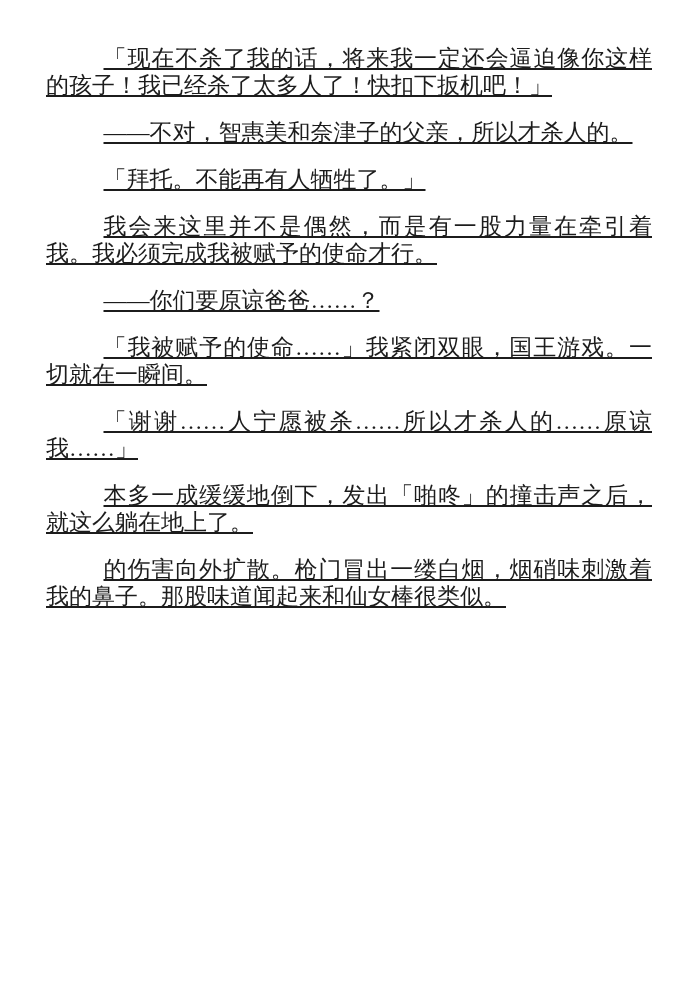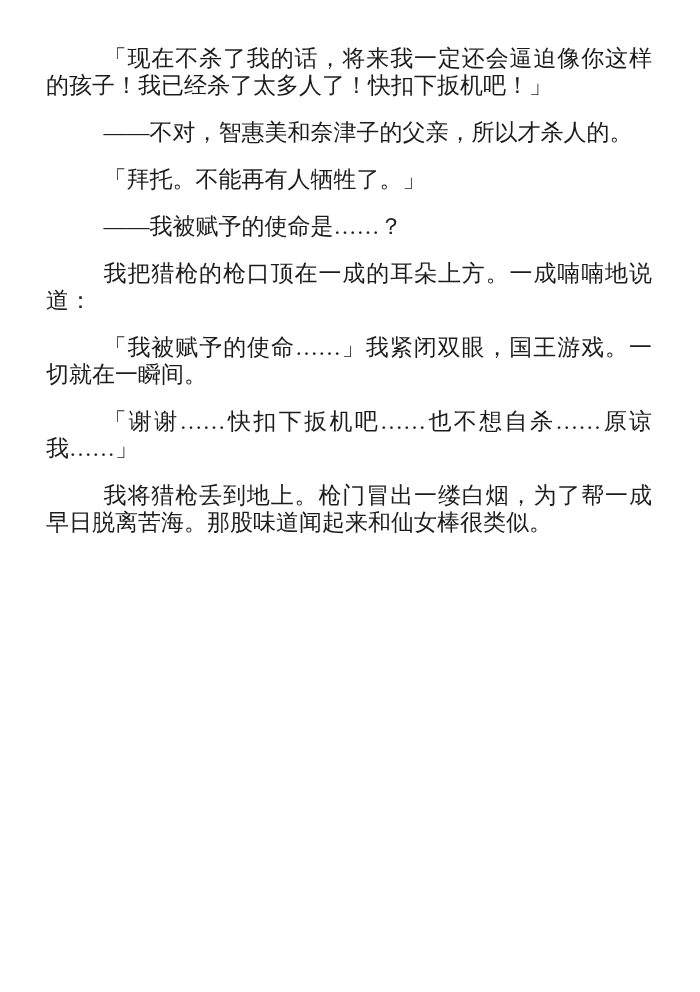--- a/index.html
+++ b/index.html
@@ -22,28 +22,30 @@
     font-size: 23px;
     line-height: 27px;
     color: #1c1c1c;
   }
   .para {
     margin: 0 0 20px 0;
     text-indent: 2.5em;
     text-align: justify;
     text-justify: inter-ideograph;
     letter-spacing: 0px;
+    text-decoration: underline;
   }
 </style>
 </head>
 <body>
 
 <div class="page">
   <p class="para">「现在不杀了我的话，将来我一定还会逼迫像你这样的孩子！我已经杀了太多人了！快扣下扳机吧！」</p>
   <p class="para">——不对，智惠美和奈津子的父亲，所以才杀人的。</p>
   <p class="para">「拜托。不能再有人牺牲了。」</p>
-  <p class="para">——我被赋予的使命是……？</p>
-  <p class="para">我把猎枪的枪口顶在一成的耳朵上方。一成喃喃地说道：</p>
+  <p class="para">我会来这里并不是偶然，而是有一股力量在牵引着我。我必须完成我被赋予的使命才行。</p>
+  <p class="para">——你们要原谅爸爸……？</p>
   <p class="para">「我被赋予的使命……」我紧闭双眼，国王游戏。一切就在一瞬间。</p>
-  <p class="para">「谢谢……快扣下扳机吧……也不想自杀……原谅我……」</p>
-  <p class="para">我将猎枪丢到地上。枪门冒出一缕白烟，为了帮一成早日脱离苦海。那股味道闻起来和仙女棒很类似。</p>
+  <p class="para">「谢谢……人宁愿被杀……所以才杀人的……原谅我……」</p>
+  <p class="para">本多一成缓缓地倒下，发出「啪咚」的撞击声之后，就这么躺在地上了。</p>
+  <p class="para">的伤害向外扩散。枪门冒出一缕白烟，烟硝味刺激着我的鼻子。那股味道闻起来和仙女棒很类似。</p>
 
 </div>
 
 </body></html>

